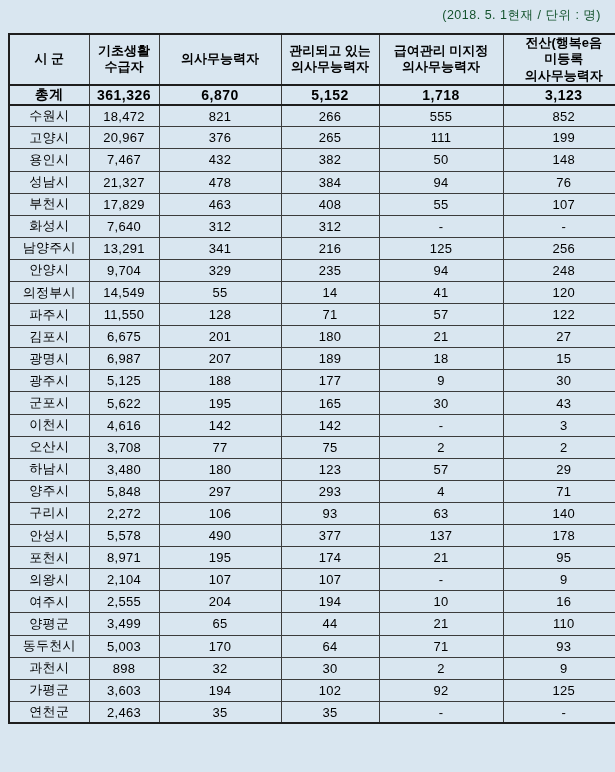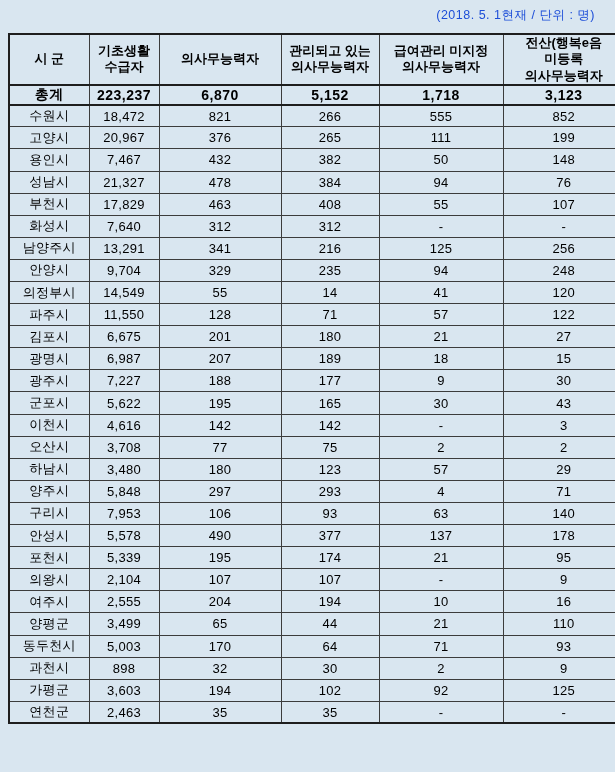--- a/index.html
+++ b/index.html
@@ -7,24 +7,24 @@
   body {
     width: 615px; height: 772px;
     overflow: hidden;
     position: relative;
     background: #d9e6f0;
     font-family: "Liberation Sans", "DejaVu Sans", sans-serif;
     color: #000;
   }
   .caption {
     position: absolute;
-    top: 7px; right: 20px;
+    top: 7px; right: 14px;
     font-size: 12.5px;
     letter-spacing: 0.5px;
-    color: #1d4ed8;
+    color: #14532d;
     white-space: nowrap;
   }
   table.stats {
     position: absolute;
     left: 8px; top: 33px;
     width: 616px;
     table-layout: fixed;
     border-collapse: collapse;
     border: 2px solid #1e1e1e;
   }
@@ -82,21 +82,21 @@
       <th>급여관리 미지정
 의사무능력자</th>
       <th>전산(행복e음
 미등록
 의사무능력자</th>
     </tr>
   </thead>
   <tbody>
     <tr class="total-row">
       <td>총계</td>
-      <td>223,237</td>
+      <td>361,326</td>
       <td>6,870</td>
       <td>5,152</td>
       <td>1,718</td>
       <td>3,123</td>
     </tr>
 
       <tr>
         <td>수원시</td>
         <td>18,472</td>
         <td>821</td>
@@ -199,21 +199,21 @@
         <td>광명시</td>
         <td>6,987</td>
         <td>207</td>
         <td>189</td>
         <td>18</td>
         <td>15</td>
       </tr>
 
       <tr>
         <td>광주시</td>
-        <td>7,227</td>
+        <td>5,125</td>
         <td>188</td>
         <td>177</td>
         <td>9</td>
         <td>30</td>
       </tr>
 
       <tr>
         <td>군포시</td>
         <td>5,622</td>
         <td>195</td>
@@ -253,39 +253,39 @@
         <td>양주시</td>
         <td>5,848</td>
         <td>297</td>
         <td>293</td>
         <td>4</td>
         <td>71</td>
       </tr>
 
       <tr>
         <td>구리시</td>
-        <td>7,953</td>
+        <td>2,272</td>
         <td>106</td>
         <td>93</td>
         <td>63</td>
         <td>140</td>
       </tr>
 
       <tr>
         <td>안성시</td>
         <td>5,578</td>
         <td>490</td>
         <td>377</td>
         <td>137</td>
         <td>178</td>
       </tr>
 
       <tr>
         <td>포천시</td>
-        <td>5,339</td>
+        <td>8,971</td>
         <td>195</td>
         <td>174</td>
         <td>21</td>
         <td>95</td>
       </tr>
 
       <tr>
         <td>의왕시</td>
         <td>2,104</td>
         <td>107</td>

